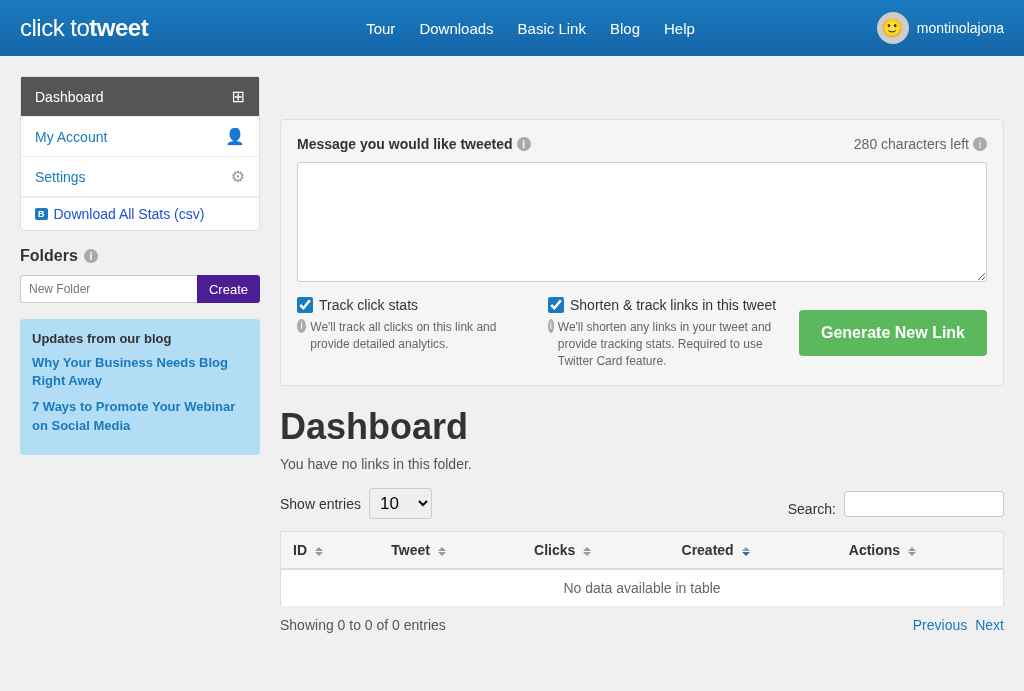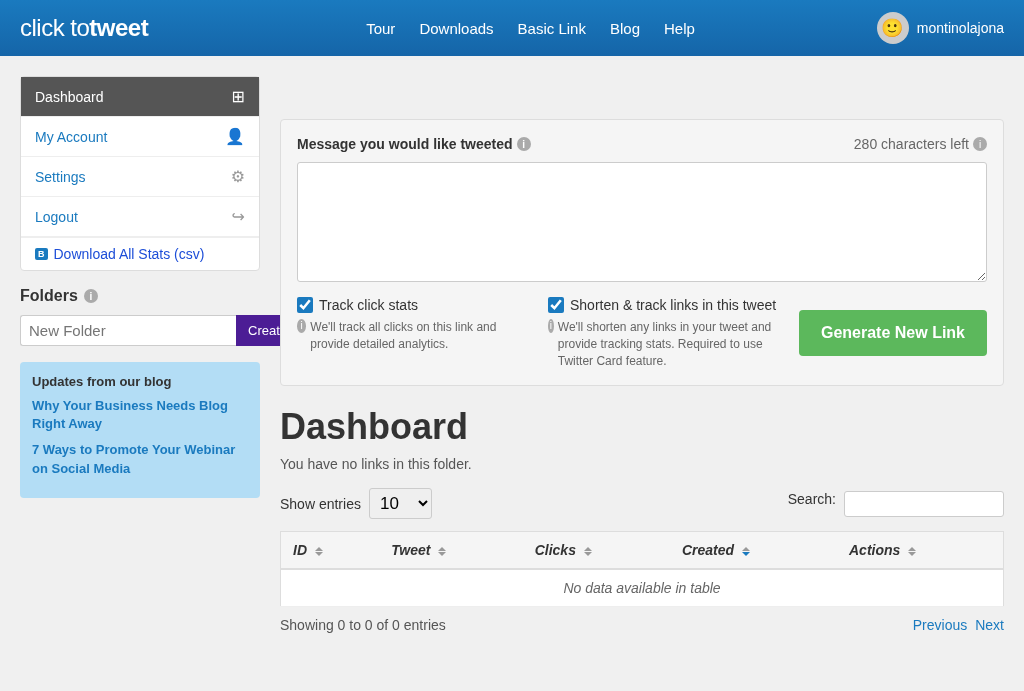--- a/index.html
+++ b/index.html
@@ -135,21 +135,21 @@
     #folder-input-row {
       display: flex;
       gap: 0;
       margin-bottom: 16px;
     }
     #new-folder-input {
       flex: 1;
       border: 1px solid #ccc;
       border-right: none;
       padding: 6px 8px;
-      font-size: 15px;
+      font-size: 12px;
       border-radius: 3px 0 0 3px;
       outline: none;
     }
     #create-folder-btn {
       background: #4c1d95;
       color: white;
       border: none;
       padding: 6px 12px;
       font-size: 13px;
       cursor: pointer;
@@ -286,38 +286,37 @@
       font-size: 14px;
     }
     .show-entries select {
       border: 1px solid #ccc;
       padding: 4px 6px;
       font-size: 17px;
       border-radius: 3px;
     }
     .search-area {
       display: flex;
-      align-items: flex-start;
+      align-items: flex-end;
       gap: 8px;
       font-size: 14px;
     }
     .search-area input {
       border: 1px solid #ccc;
       padding: 4px 8px;
       border-radius: 3px;
       font-size: 14px;
       width: 160px;
     }
 
     #data-table {
       width: 100%;
       border-collapse: collapse;
       background: white;
       border: 1px solid #ddd;
-      font-style: italic;
     }
     #data-table thead tr {
       background: #f5f5f5;
       border-bottom: 2px solid #ddd;
     }
     #data-table th {
       padding: 10px 12px;
       text-align: left;
       font-size: 14px;
       font-weight: bold;
@@ -399,24 +398,20 @@
         <a>Dashboard</a>
         <span class="sidebar-icon">⊞</span>
       </div>
       <div class="sidebar-item">
         <a>My Account</a>
         <span class="sidebar-icon">👤</span>
       </div>
       <div class="sidebar-item">
         <a>Settings</a>
         <span class="sidebar-icon">⚙</span>
-      </div>
-      <div class="sidebar-item">
-        <a>Logout</a>
-        <span class="sidebar-icon">↪</span>
       </div>
       <div id="download-stats">
         <span class="csv-icon">B</span>
         <a class="csv-link">Download All Stats (csv)</a>
       </div>
     </div>
 
     <div id="folders-section">
       <div class="folders-title">
         <span>Folders</span>

